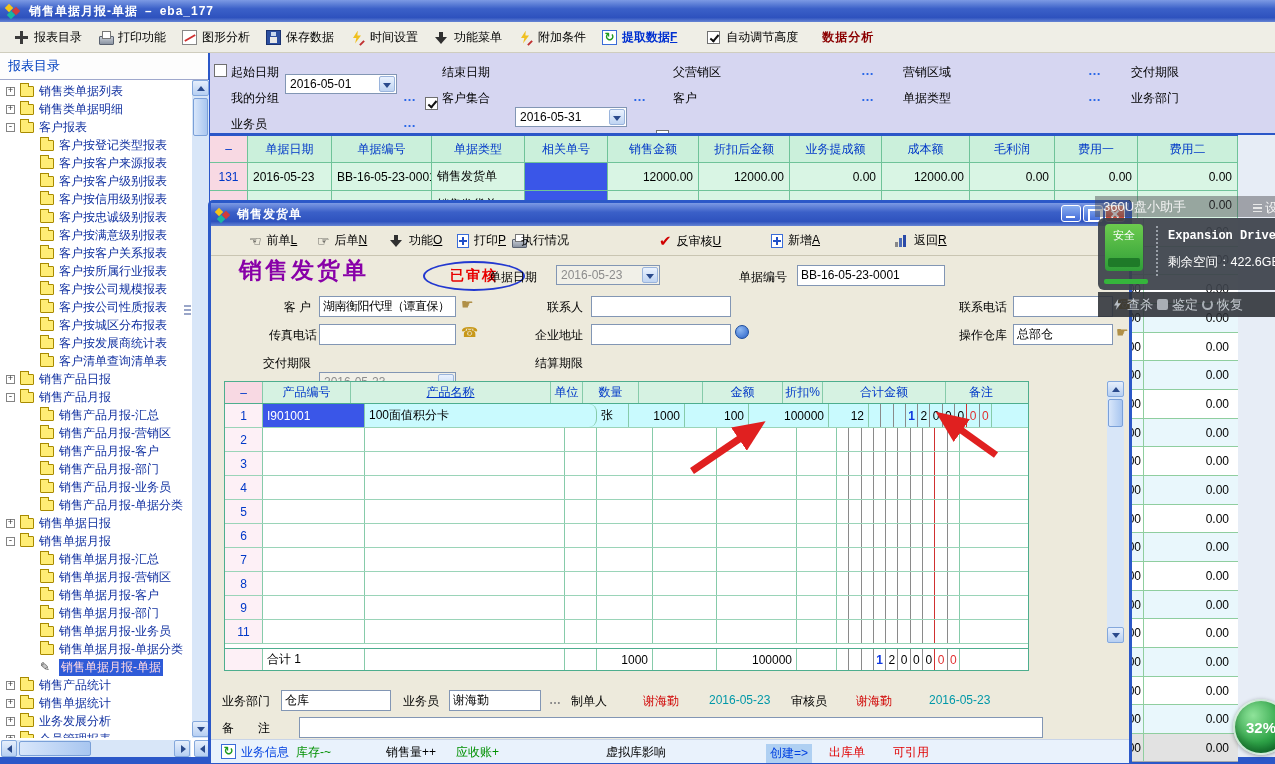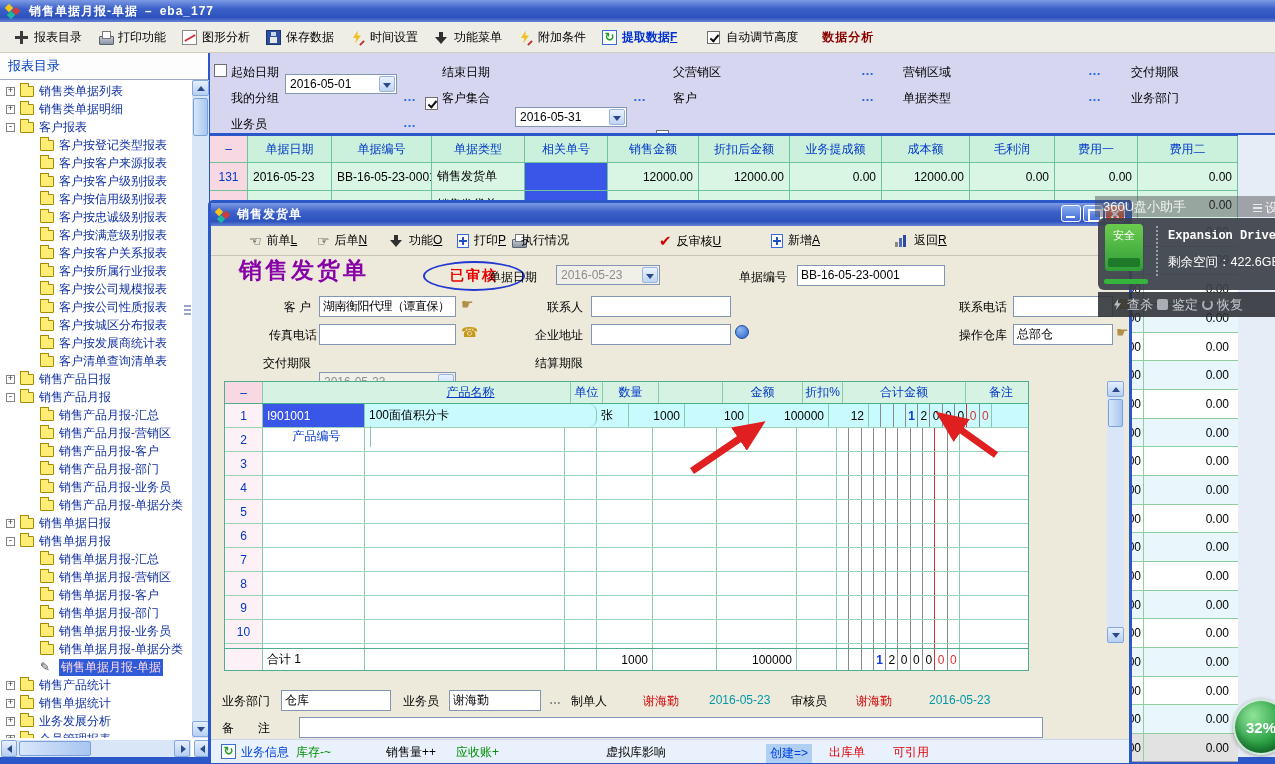--- a/index.html
+++ b/index.html
@@ -638,21 +638,21 @@
     <div class="a gly" style="left:905px;top:122px;color:#B09048">☛</div>
 
     <div class="a flabel" style="left:8px;top:152px;width:92px">交付期限</div>
     <div class="a dd gray" style="left:108px;top:149px;width:137px"><span>2016-05-23</span><span class="db"></span></div>
     <div class="a flabel" style="left:290px;top:152px;width:82px">结算期限</div>
     <div class="a dd gray" style="left:380px;top:149px;width:140px"><span>2016-05-23</span><span class="db"></span></div>
 
     <div class="a dt">
         <div class="dtr head">
           <span class="dc numcol" style="width: 38px;">–</span>
-          <span class="dc " style="width: 108px; margin-top: 44px;">产品编号</span>
+          <span class="dc " style="width: 88px;">产品编号</span>
           <span class="dc " style="width: 200px; text-decoration: underline;">产品名称</span>
           <span class="dc " style="width: 32px;">单位</span>
           <span class="dc " style="width: 56px;">数量</span>
           <span class="dc " style="width: 64px;"></span>
           <span class="dc " style="width: 80px; text-align: center;">金额</span>
           <span class="dc " style="width: 40px;">折扣%</span>
           <span class="dc " style="width: 123px;">合计金额</span>
           <span class="dc " style="width: 70px;">备注</span>
         </div>
         <div class="dtbody">
@@ -851,45 +851,20 @@
                 <i class="dl"></i>
                 <i class="dl"></i>
                 <i class="dr"></i>
                 <i class="dl"></i>
               </span>
             </span>
             <span class="dc " style="width: 70px;"></span>
           </div>
           <div class="dtr body">
             <span class="dc numcol" style="width: 38px;">9</span>
-            <span class="dc " style="width: 102px;"></span>
-            <span class="dc " style="width: 200px;"></span>
-            <span class="dc " style="width: 32px;"></span>
-            <span class="dc " style="width: 56px;"></span>
-            <span class="dc " style="width: 64px;"></span>
-            <span class="dc " style="width: 80px;"></span>
-            <span class="dc " style="width: 40px;"></span>
-            <span class="dc dgc" style="width: 123px;">
-              <span class="dg">
-                <i class=""></i>
-                <i class="dl"></i>
-                <i class="dl"></i>
-                <i class="dl"></i>
-                <i class="dl"></i>
-                <i class="dl"></i>
-                <i class="dl"></i>
-                <i class="dl"></i>
-                <i class="dr"></i>
-                <i class="dl"></i>
-              </span>
-            </span>
-            <span class="dc " style="width: 70px;"></span>
-          </div>
-          <div class="dtr body">
-            <span class="dc numcol" style="width: 38px;">10</span>
             <span class="dc " style="width: 102px;"></span>
             <span class="dc " style="width: 200px;"></span>
             <span class="dc " style="width: 32px;"></span>
             <span class="dc " style="width: 56px;"></span>
             <span class="dc " style="width: 64px;"></span>
             <span class="dc " style="width: 80px;"></span>
             <span class="dc " style="width: 40px;"></span>
             <span class="dc dgc" style="width: 123px;">
               <span class="dg">
                 <i class=""></i>

